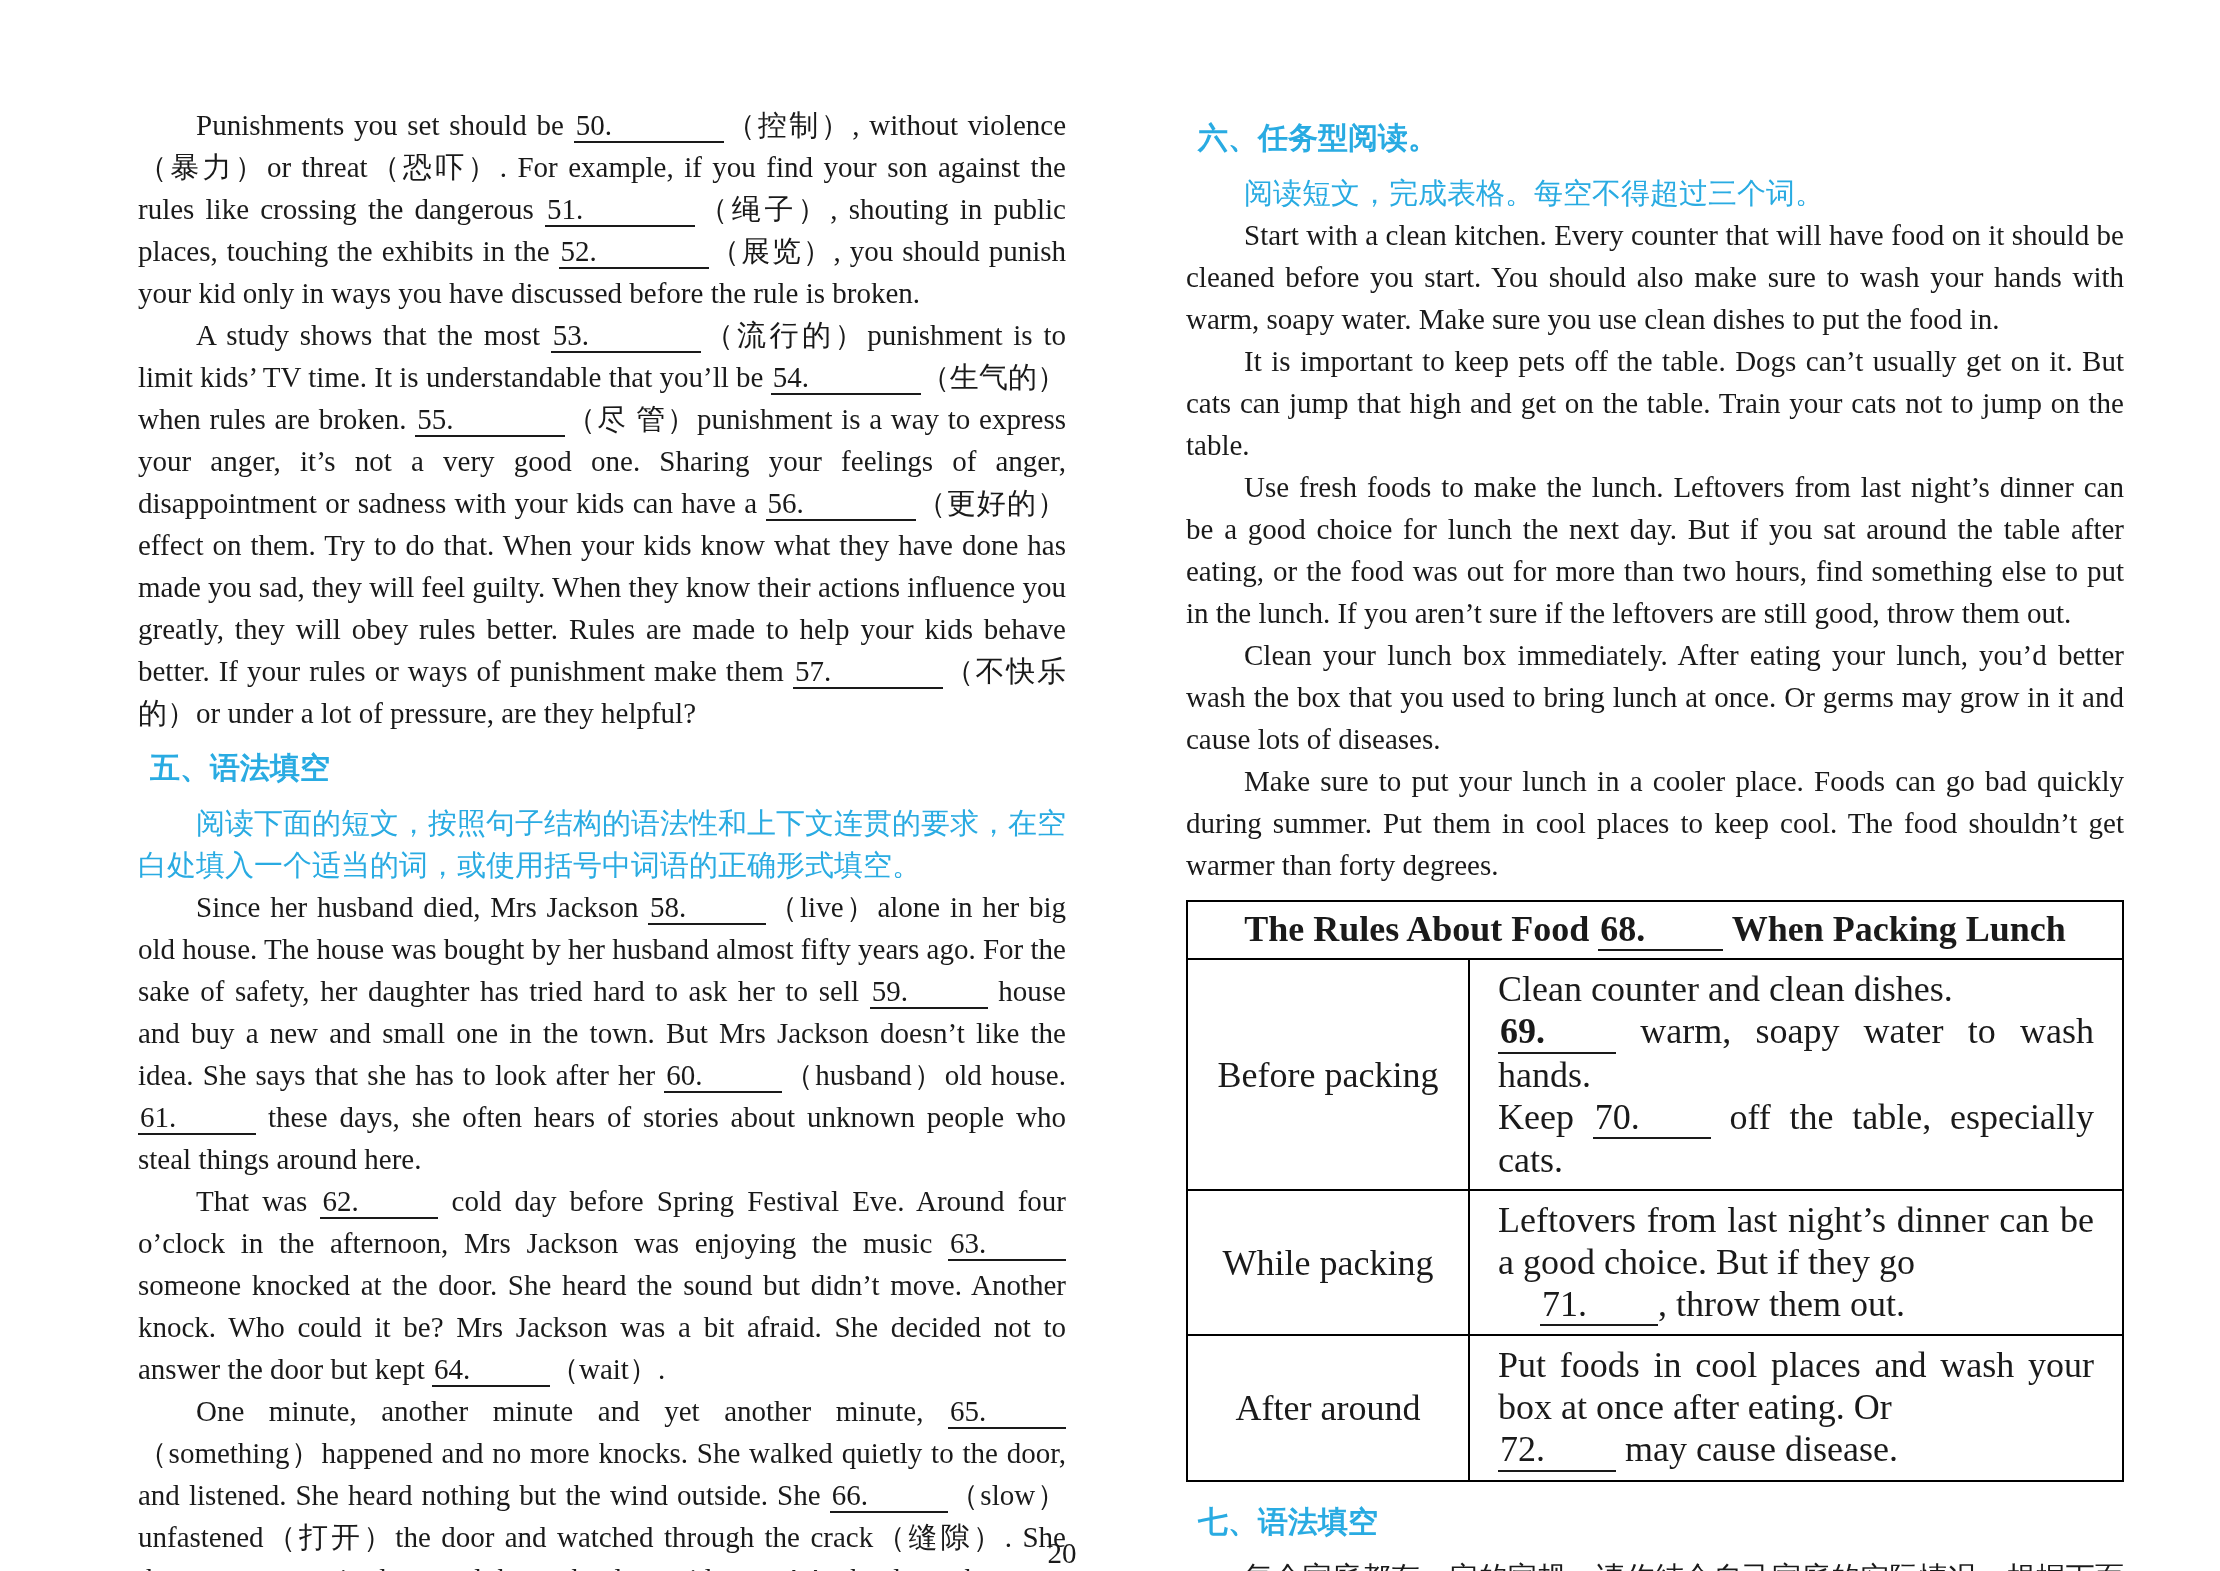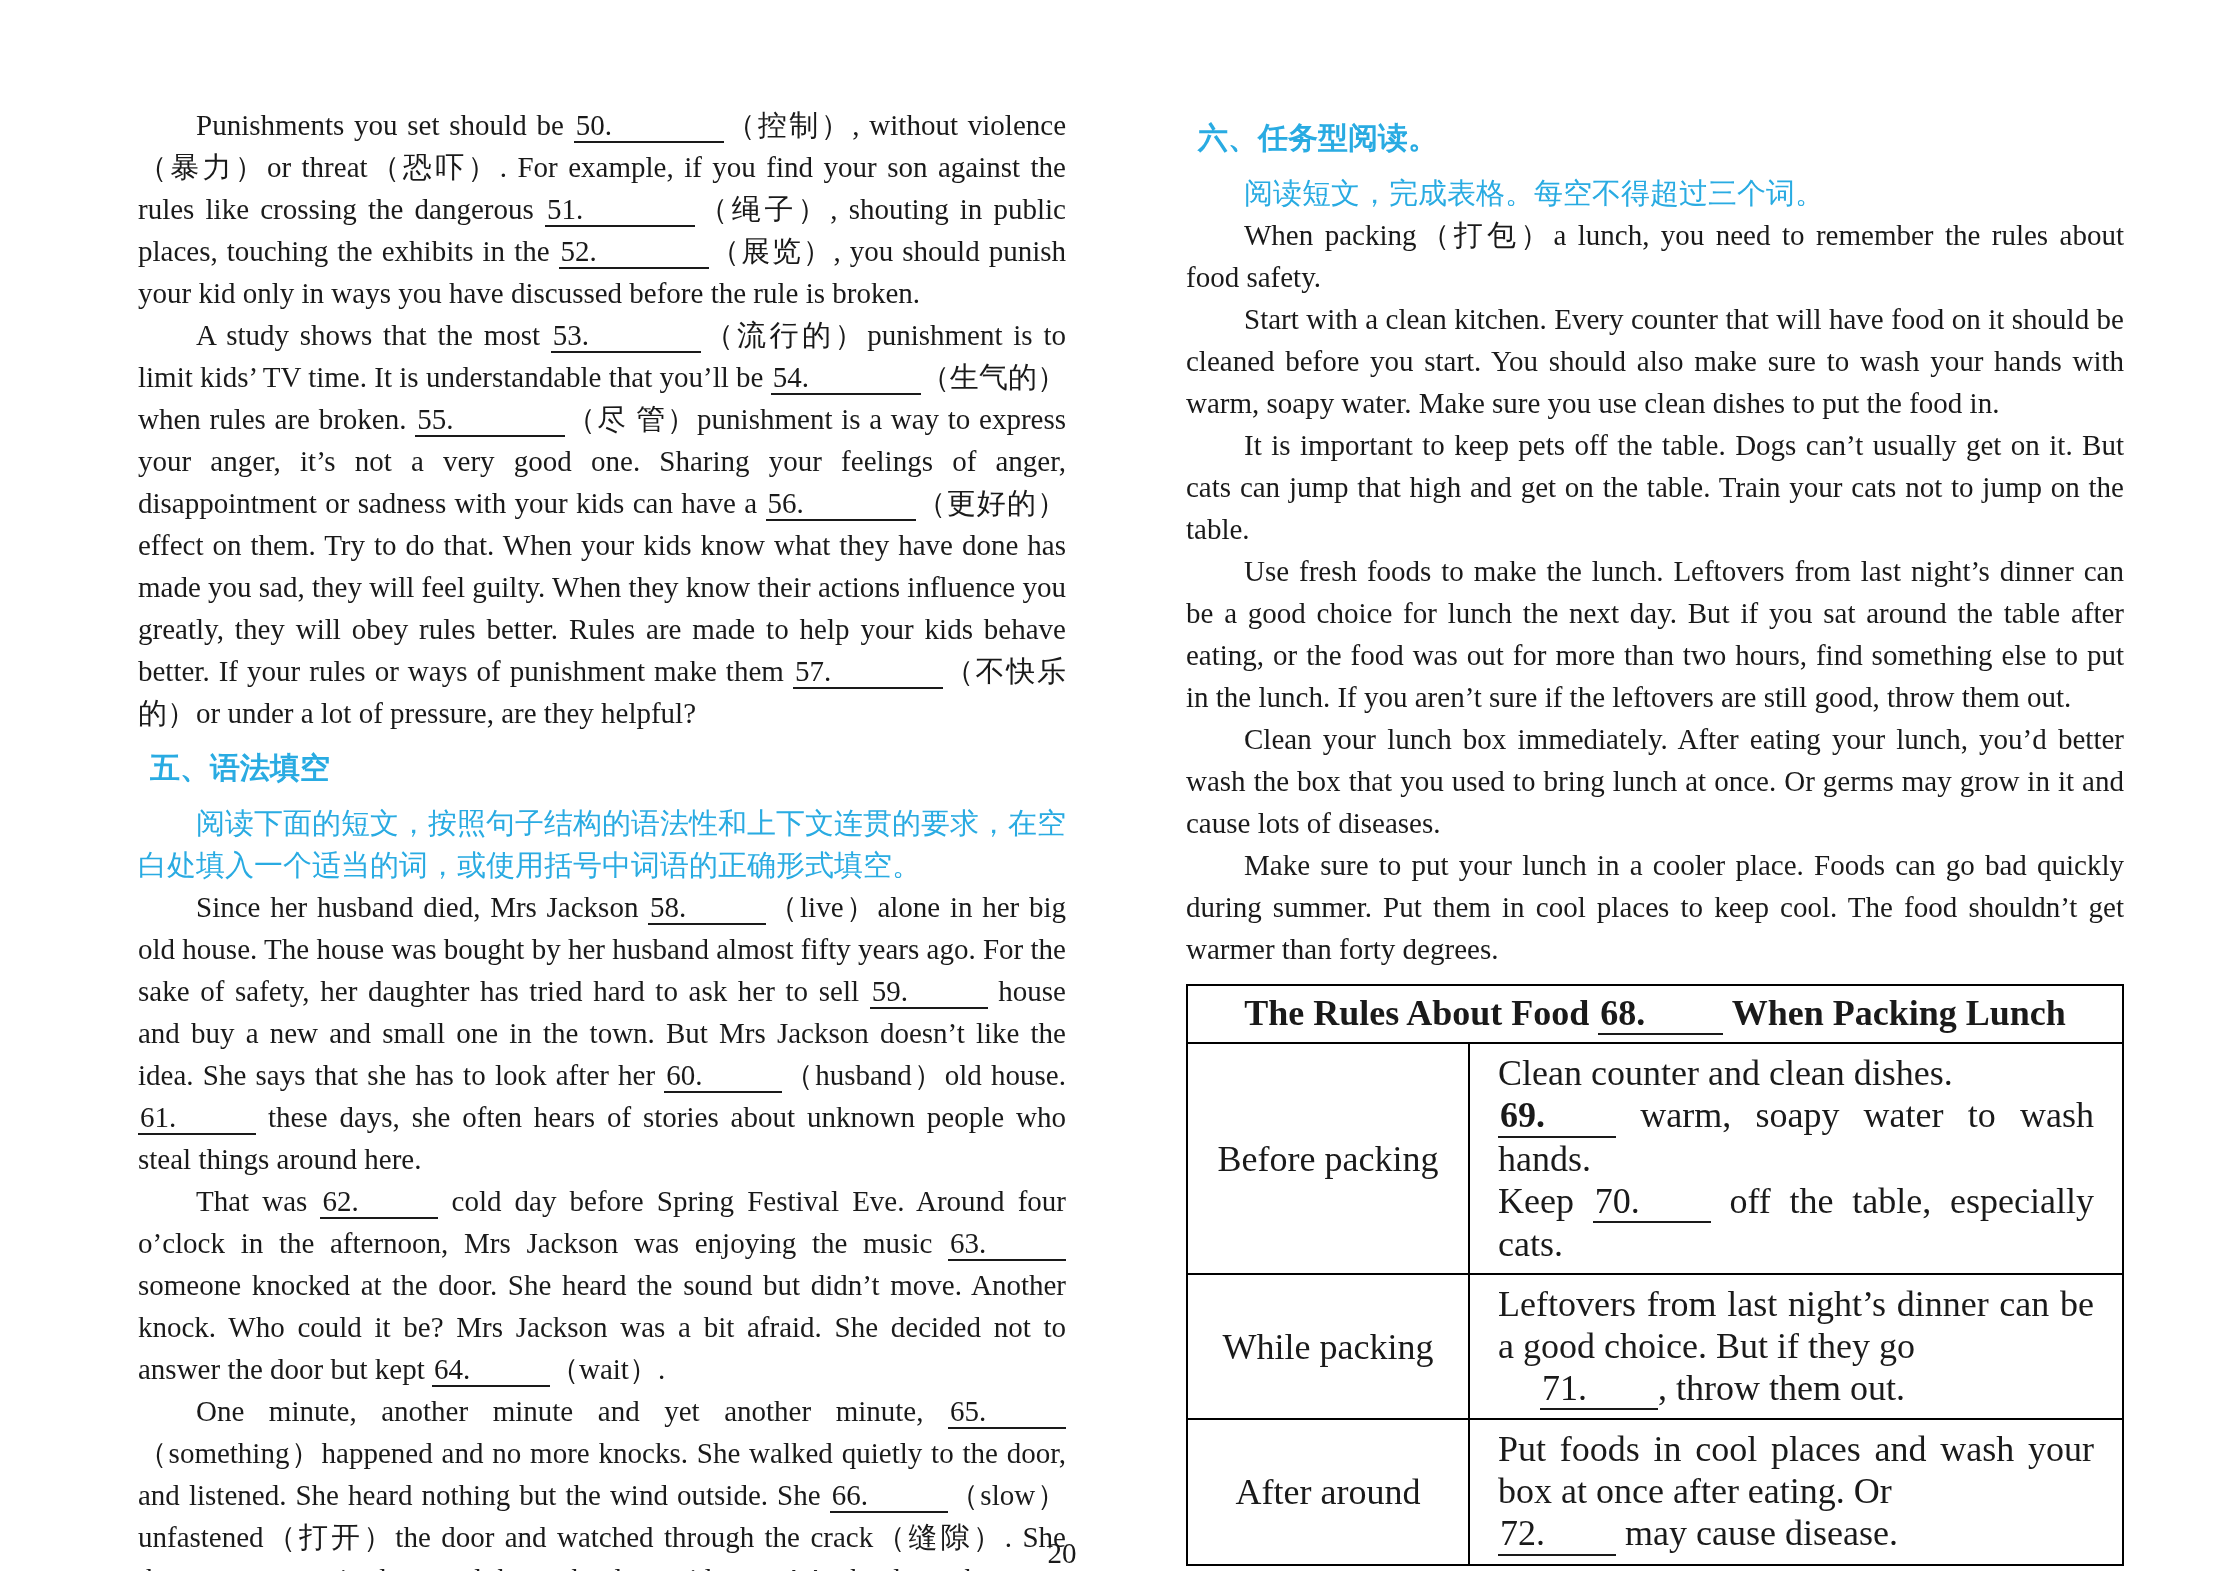--- a/index.html
+++ b/index.html
@@ -91,21 +91,20 @@
     <p class="para inst">阅读下面的短文，按照句子结构的语法性和上下文连贯的要求，在空白处填入一个适当的词，或使用括号中词语的正确形式填空。</p>
     <p class="para">Since her husband died, Mrs Jackson <span class="blank" style="min-width: 118px;">58.</span>（live）alone in her big old house. The house was bought by her husband almost fifty years ago. For the sake of safety, her daughter has tried hard to ask her to sell <span class="blank" style="min-width: 118px;">59.</span> house and buy a new and small one in the town. But Mrs Jackson doesn’t like the idea. She says that she has to look after her <span class="blank" style="min-width: 118px;">60.</span>（husband）old house. <span class="blank" style="min-width: 118px;">61.</span> these days, she often hears of stories about unknown people who steal things around here.</p>
     <p class="para">That was <span class="blank" style="min-width: 118px;">62.</span> cold day before Spring Festival Eve. Around four o’clock in the afternoon, Mrs Jackson was enjoying the music <span class="blank" style="min-width: 118px;">63.</span> someone knocked at the door. She heard the sound but didn’t move. Another knock. Who could it be? Mrs Jackson was a bit afraid. She decided not to answer the door but kept <span class="blank" style="min-width: 118px;">64.</span>（wait）.</p>
     <p class="para">One minute, another minute and yet another minute, <span class="blank" style="min-width: 118px;">65.</span>（something）happened and no more knocks. She walked quietly to the door, and listened. She heard nothing but the wind outside. She <span class="blank" style="min-width: 118px;">66.</span>（slow）unfastened（打开）the door and watched through the crack（缝隙）. She then gave a surprised cry and threw the door wide open! At the door, she saw a tall, beautiful doll! There was a card with these （word）:</p>
 
   </section>
 
   <section class="col right">
     <h2 class="sec-title">六、任务型阅读。</h2>
     <p class="para inst">阅读短文，完成表格。每空不得超过三个词。</p>
-    <p class="para">When packing（打包）a lunch, you need to remember the rules about food safety.</p>
     <p class="para">Start with a clean kitchen. Every counter that will have food on it should be cleaned before you start. You should also make sure to wash your hands with warm, soapy water. Make sure you use clean dishes to put the food in.</p>
     <p class="para">It is important to keep pets off the table. Dogs can’t usually get on it. But cats can jump that high and get on the table. Train your cats not to jump on the table.</p>
     <p class="para">Use fresh foods to make the lunch. Leftovers from last night’s dinner can be a good choice for lunch the next day. But if you sat around the table after eating, or the food was out for more than two hours, find something else to put in the lunch. If you aren’t sure if the leftovers are still good, throw them out.</p>
     <p class="para">Clean your lunch box immediately. After eating your lunch, you’d better wash the box that you used to bring lunch at once. Or germs may grow in it and cause lots of diseases.</p>
     <p class="para">Make sure to put your lunch in a cooler place. Foods can go bad quickly during summer. Put them in cool places to keep cool. The food shouldn’t get warmer than forty degrees.</p>
 
     <table class="rules-table">
       <tbody>
           <tr>
         <td colspan="2" class="thead">The Rules About Food <span class="blank" style="min-width: 125px;">68.</span> When Packing Lunch</td>

